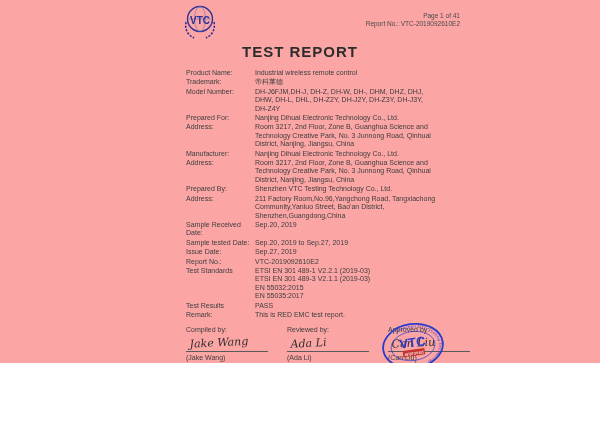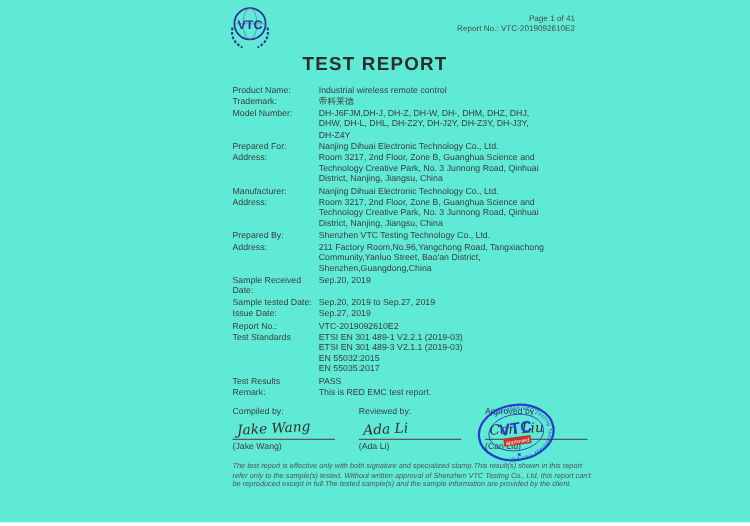--- a/index.html
+++ b/index.html
@@ -1,17 +1,17 @@
 <!DOCTYPE html>
 <html><head>
 <meta charset="utf-8">
 <style>
   html,body{margin:0;padding:0;background:#ffffff;}
   .page{
-    position:relative;width:600px;height:418px;background:#5eead4;overflow:hidden;
+    position:relative;width:600px;height:363px;background:#fca5a5;overflow:hidden;
     font-family:"Liberation Sans", sans-serif;color:#3d3d3d;
   }
   
   .logo{position:absolute;left:180px;top:2px;width:40px;height:40px;}
   .page-info{
     position:absolute;top:12px;right:140px;text-align:right;
     font-size:6.5px;line-height:8px;color:#4a4a4a;
   }
   .title{
     position:absolute;top:43px;left:0;width:600px;text-align:center;

